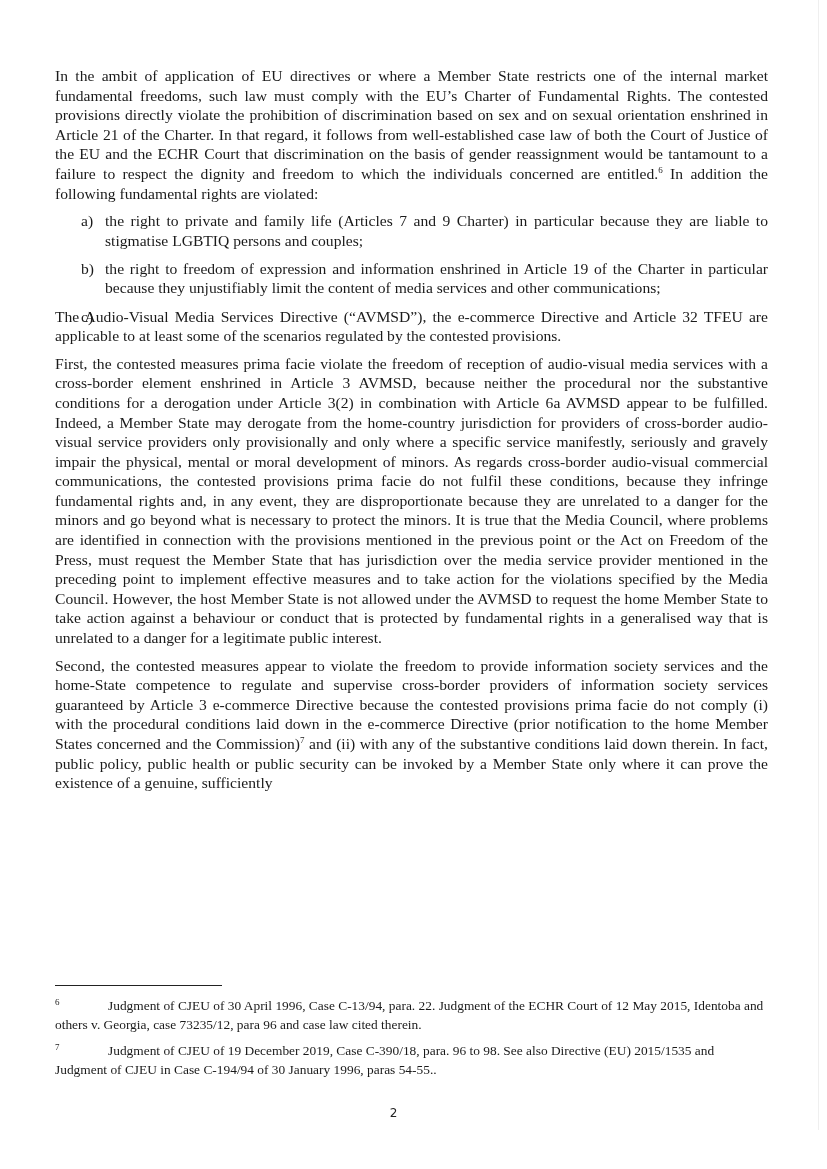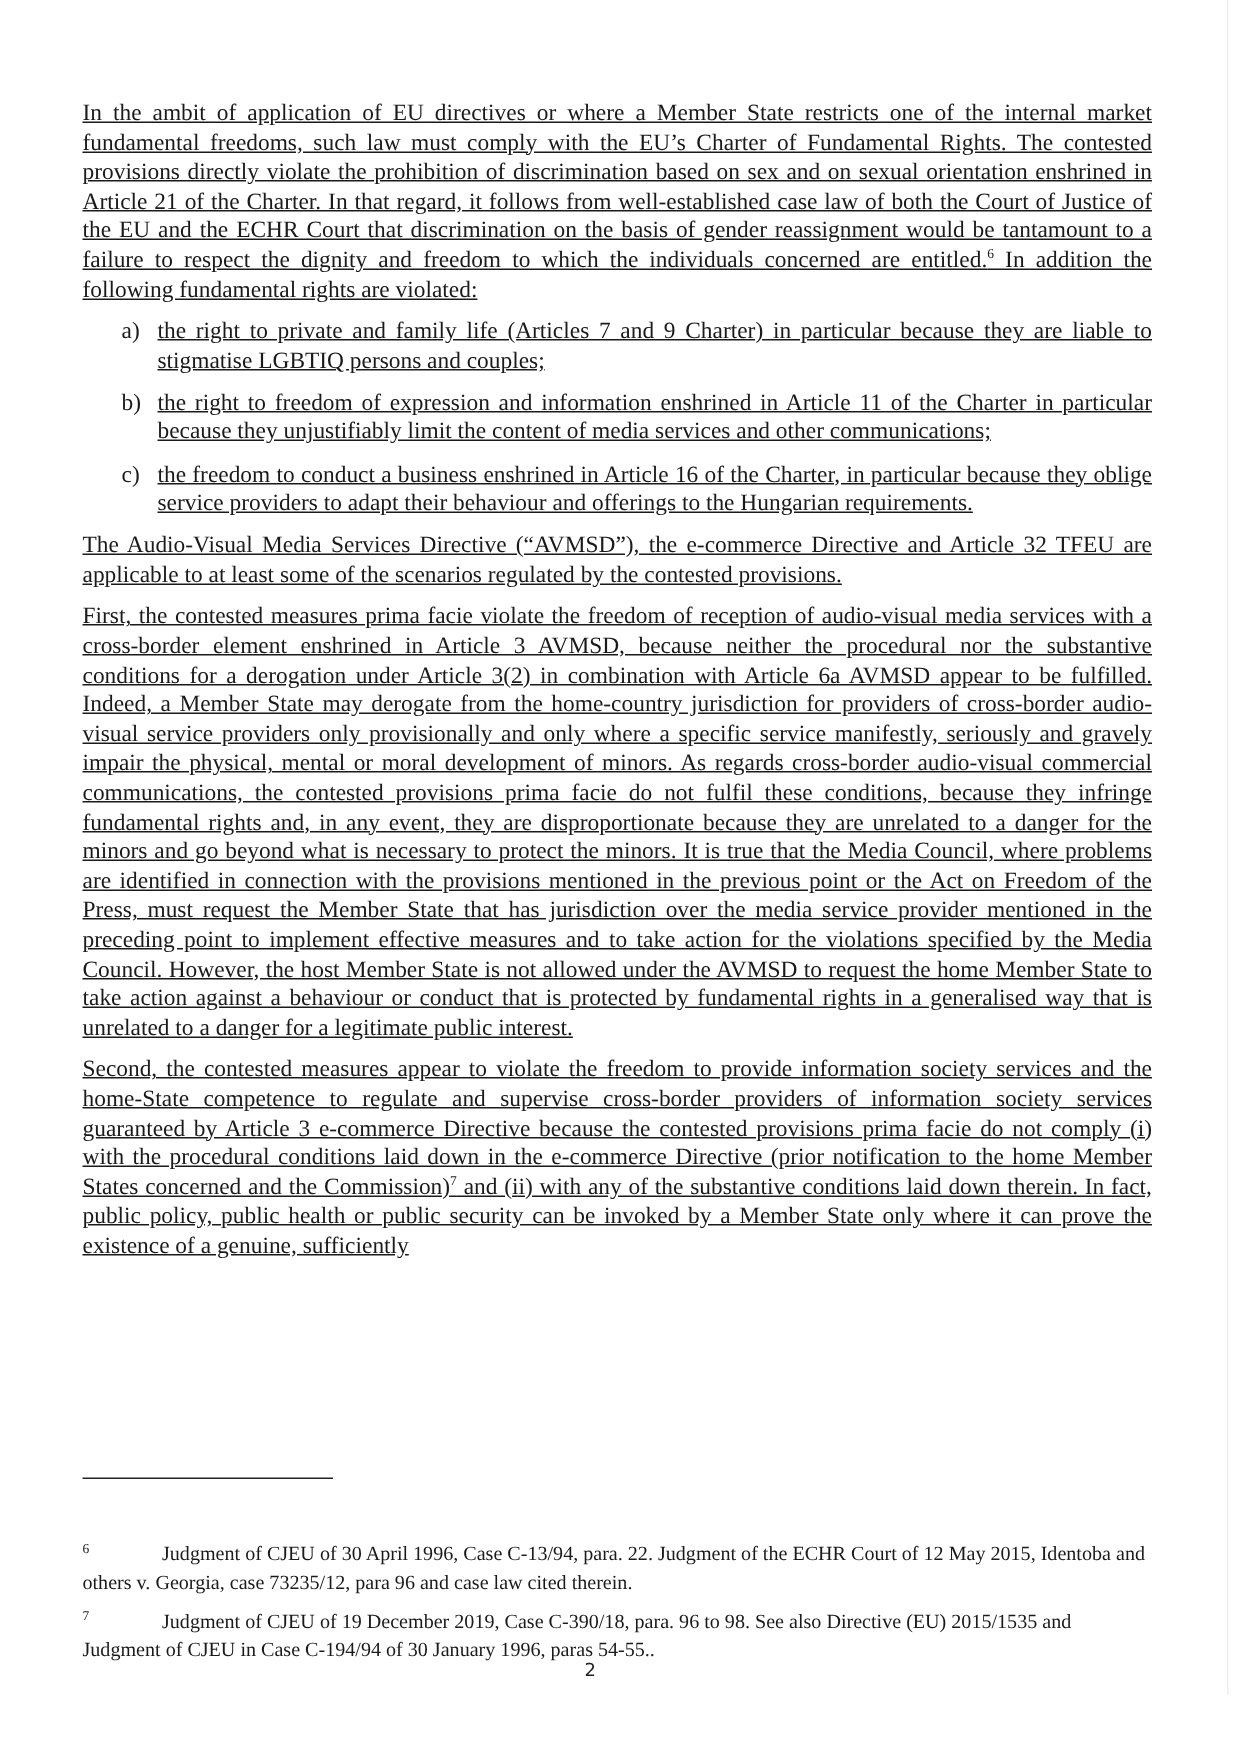--- a/index.html
+++ b/index.html
@@ -31,21 +31,20 @@
     background: #efefef;
   }
   .body-text {
     position: absolute;
     left: 55px;
     top: 66px;
     width: 713px;
     font-size: 15.6px;
     line-height: 19.6px;
     text-align: justify;
-    text-decoration: underline;
   }
   .body-text p {
     margin: 0 0 8px 0;
   }
   .list {
     margin: 8px 0 8px 0;
     padding: 0;
     list-style: none;
   }
   .list li {
@@ -67,21 +66,21 @@
     position: absolute;
     left: 55px;
     top: 985px;
     width: 167px;
     height: 1px;
     background: #222;
   }
   .footnotes {
     position: absolute;
     left: 55px;
-    top: 1027px;
+    top: 997px;
     width: 713px;
     font-size: 13.4px;
     line-height: 18.5px;
   }
   .footnote {
     margin: 0 0 8px 0;
     position: relative;
   }
   .fn-num {
     font-size: 9px;
@@ -110,25 +109,24 @@
   <div class="body-text">
     <p><span>In the ambit of application of EU directives or where a Member State restricts one of the internal market fundamental freedoms, such law must comply with the EU’s Charter of Fundamental Rights. The contested provisions directly violate the prohibition of discrimination based on sex and on sexual orientation enshrined in Article 21 of the Charter. In that regard, it follows from well-established case law of both the Court of Justice of the EU and the ECHR Court that discrimination on the basis of gender reassignment would be tantamount to a failure to respect the dignity and freedom to which the individuals concerned are entitled.</span><sup>6</sup><span> In addition the following fundamental rights are violated:</span></p>
 
     <ul class="list">
       <li>
         <span class="marker">a)</span>
         <span>the right to private and family life (Articles 7 and 9 Charter) in particular because they are liable to stigmatise LGBTIQ persons and couples;</span>
       </li>
       <li>
         <span class="marker">b)</span>
-        <span>the right to freedom of expression and information enshrined in Article 11 of the Charter in particular because they unjustifiably limit the content of media services and other communications;</span>
+        <span>the right to freedom of expression and information enshrined in Article 19 of the Charter in particular because they unjustifiably limit the content of media services and other communications;</span>
       </li>
       <li>
         <span class="marker">c)</span>
-        <span>the freedom to conduct a business enshrined in Article 16 of the Charter, in particular because they oblige service providers to adapt their behaviour and offerings to the Hungarian requirements.</span>
       </li>
     </ul>
 
     <p>The Audio-Visual Media Services Directive (“AVMSD”), the e-commerce Directive and Article 32 TFEU are applicable to at least some of the scenarios regulated by the contested provisions.</p>
 
     <p>First, the contested measures prima facie violate the freedom of reception of audio-visual media services with a cross-border element enshrined in Article 3 AVMSD, because neither the procedural nor the substantive conditions for a derogation under Article 3(2) in combination with Article 6a AVMSD appear to be fulfilled. Indeed, a Member State may derogate from the home-country jurisdiction for providers of cross-border audio-visual service providers only provisionally and only where a specific service manifestly, seriously and gravely impair the physical, mental or moral development of minors. As regards cross-border audio-visual commercial communications, the contested provisions prima facie do not fulfil these conditions, because they infringe fundamental rights and, in any event, they are disproportionate because they are unrelated to a danger for the minors and go beyond what is necessary to protect the minors. It is true that the Media Council, where problems are identified in connection with the provisions mentioned in the previous point or the Act on Freedom of the Press, must request the Member State that has jurisdiction over the media service provider mentioned in the preceding point to implement effective measures and to take action for the violations specified by the Media Council. However, the host Member State is not allowed under the AVMSD to request the home Member State to take action against a behaviour or conduct that is protected by fundamental rights in a generalised way that is unrelated to a danger for a legitimate public interest.</p>
 
     <p><span>Second, the contested measures appear to violate the freedom to provide information society services and the home-State competence to regulate and supervise cross-border providers of information society services guaranteed by Article 3 e-commerce Directive because the contested provisions prima facie do not comply (i) with the procedural conditions laid down in the e-commerce Directive (prior notification to the home Member States concerned and the Commission)</span><sup>7</sup><span> and (ii) with any of the substantive conditions laid down therein. In fact, public policy, public health or public security can be invoked by a Member State only where it can prove the existence of a genuine, sufficiently</span></p>
   </div>
 

